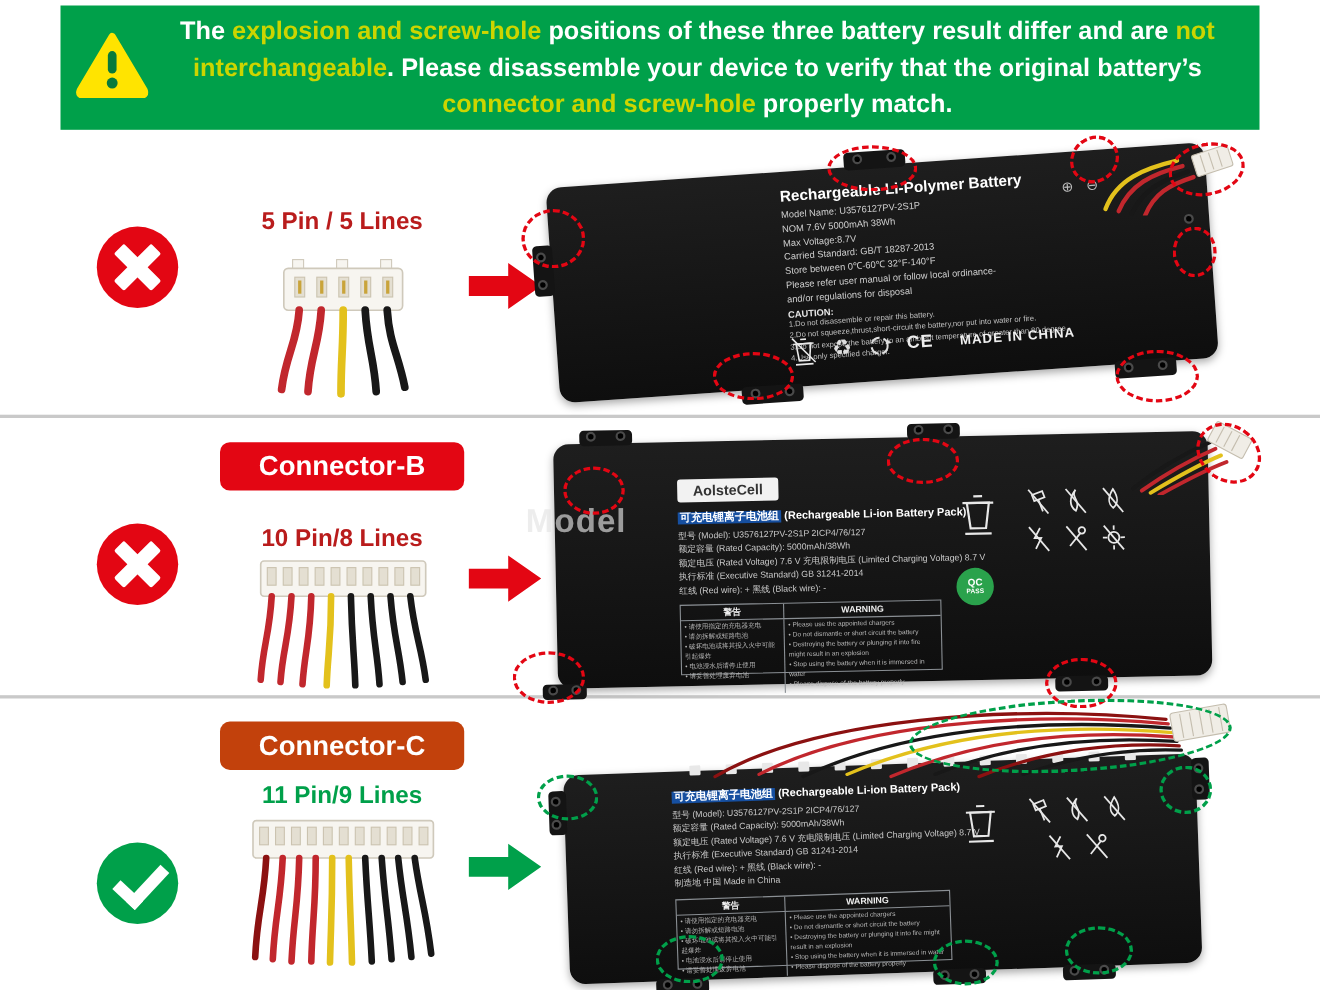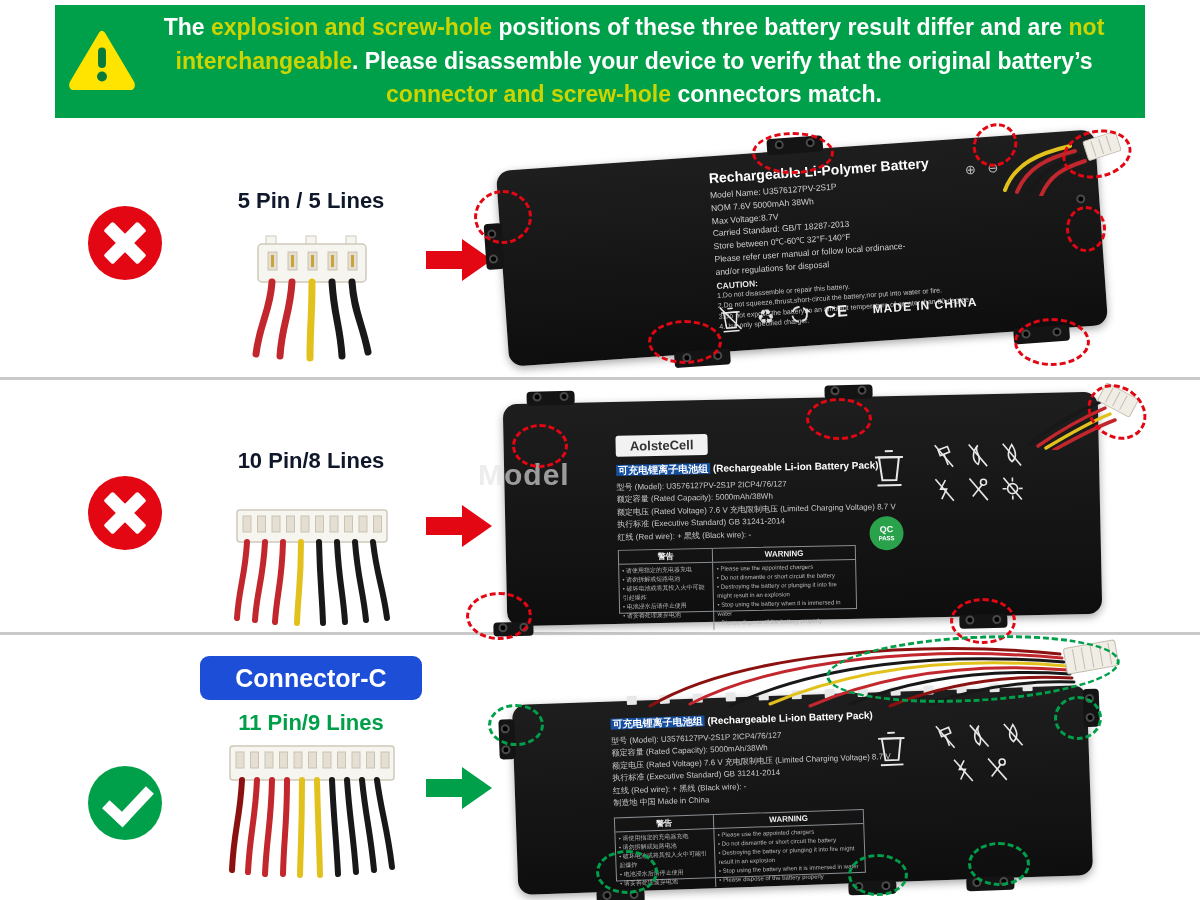--- a/index.html
+++ b/index.html
@@ -13,23 +13,23 @@
   .banner-text { flex:1; text-align:center; color:#fff; font-size:23px; font-weight:bold;
                  line-height:1.45; padding:0 20px 0 8px; }
   .banner-text .hl { color:#ccd500; }
 
   .divider { position:absolute; left:0; width:1200px; height:3px; background:#c9c9c9; }
 
   
   .pill { position:absolute; left:200px; width:222px; height:44px; border-radius:9px;
           color:#fff; font-size:25px; font-weight:bold; display:flex; align-items:center;
           justify-content:center; }
-  .pill.red { background:#e30613; } .pill.green { background:#1d4ed8; }
+  .pill.red { background:#e30613; } .pill.green { background:#c2410c; }
   .pins { position:absolute; left:200px; width:222px; text-align:center; font-size:22px; font-weight:bold; }
-  .pins.red { color:#0f172a; } .pins.green { color:#00a04a; }
+  .pins.red { color:#b91c1c; } .pins.green { color:#00a04a; }
 
   .status { position:absolute; left:88px; width:74px; height:74px; border-radius:50%; }
   .status.red { background:#e30613; }
   .status.red::before, .status.red::after { content:""; position:absolute; left:50%; top:50%;
       width:48px; height:13px; background:#fff; border-radius:2px; }
   .status.red::before { transform:translate(-50%,-50%) rotate(45deg); }
   .status.red::after  { transform:translate(-50%,-50%) rotate(-45deg); }
   .status.green { background:#00a04a; }
   .status.green::before { content:""; position:absolute; left:17px; top:21px; width:35px; height:17px;
       border-left:11px solid #fff; border-bottom:11px solid #fff; transform:rotate(-47deg); }
@@ -95,21 +95,21 @@
 
   <div class="banner">
     <div class="tri-wrap">
       <svg width="66" height="60" viewBox="0 0 100 90">
         <path d="M50 6 L94 80 Q97 87 88 87 L12 87 Q3 87 6 80 Z" fill="#ffe400" stroke="#ffe400" stroke-width="10" stroke-linejoin="round"></path>
         <rect x="44" y="26" width="12" height="31" rx="6" fill="#077a3c"></rect>
         <circle cx="50" cy="70" r="7.5" fill="#077a3c"></circle>
       </svg>
     </div>
     <div class="banner-text">
-      <span>The </span><span class="hl">explosion and screw-hole</span><span> positions of these three battery result differ and are </span><span class="hl">not interchangeable</span><span>. Please disassemble your device to verify that the original battery’s </span><span class="hl">connector and screw-hole</span><span> connectors match.</span>
+      <span>The </span><span class="hl">explosion and screw-hole</span><span> positions of these three battery result differ and are </span><span class="hl">not interchangeable</span><span>. Please disassemble your device to verify that the original battery’s </span><span class="hl">connector and screw-hole</span><span> properly match.</span>
     </div>
   </div>
 
   <div class="divider" style="top:377px;"></div>
   <div class="divider" style="top:632px;"></div>
 
   <div class="status red" style="top:206px;"></div>
   <div class="pins red" style="top:188px;">5 Pin / 5 Lines</div>
 
   <svg class="conn" style="left:230px; top:222px;" width="165" height="140" viewBox="0 0 165 140">
@@ -217,21 +217,22 @@
 
   <div class="el" style="left:474px; top:190px; width:58px; height:54px;"></div>
   <div class="el" style="left:752px; top:132px; width:82px; height:42px;"></div>
   <div class="el" style="left:972px; top:124px; width:46px; height:42px; transform:rotate(-38deg);"></div>
   <div class="el" style="left:1062px; top:130px; width:70px; height:48px; transform:rotate(-12deg);"></div>
   <div class="el" style="left:1066px; top:206px; width:40px; height:46px;"></div>
   <div class="el" style="left:648px; top:320px; width:74px; height:44px;"></div>
   <div class="el" style="left:1014px; top:318px; width:76px; height:48px;"></div>
 
   <div class="status red" style="top:476px;"></div>
-  <div class="pins red" style="top:448px;">10 Pin/8 Lines</div>
+  <div class="pill red" style="top:402px;">Connector-B</div>
+  <div class="pins red" style="top:476px;">10 Pin/8 Lines</div>
 
   <svg class="conn" style="left:225px; top:492px;" width="175" height="135" viewBox="0 0 175 135">
     <rect x="12" y="18" width="150" height="32" rx="3" fill="#f7f5f0" stroke="#cfc9bb" stroke-width="1.5"></rect>
     <g fill="#e4dfd2" stroke="#cbc3b0">
       <rect x="18" y="24" width="8" height="16"></rect>
         <rect x="32.5" y="24" width="8" height="16"></rect>
       <rect x="47" y="24" width="8" height="16"></rect>
         <rect x="61.5" y="24" width="8" height="16"></rect>
       <rect x="76" y="24" width="8" height="16"></rect>
         <rect x="90.5" y="24" width="8" height="16"></rect>

